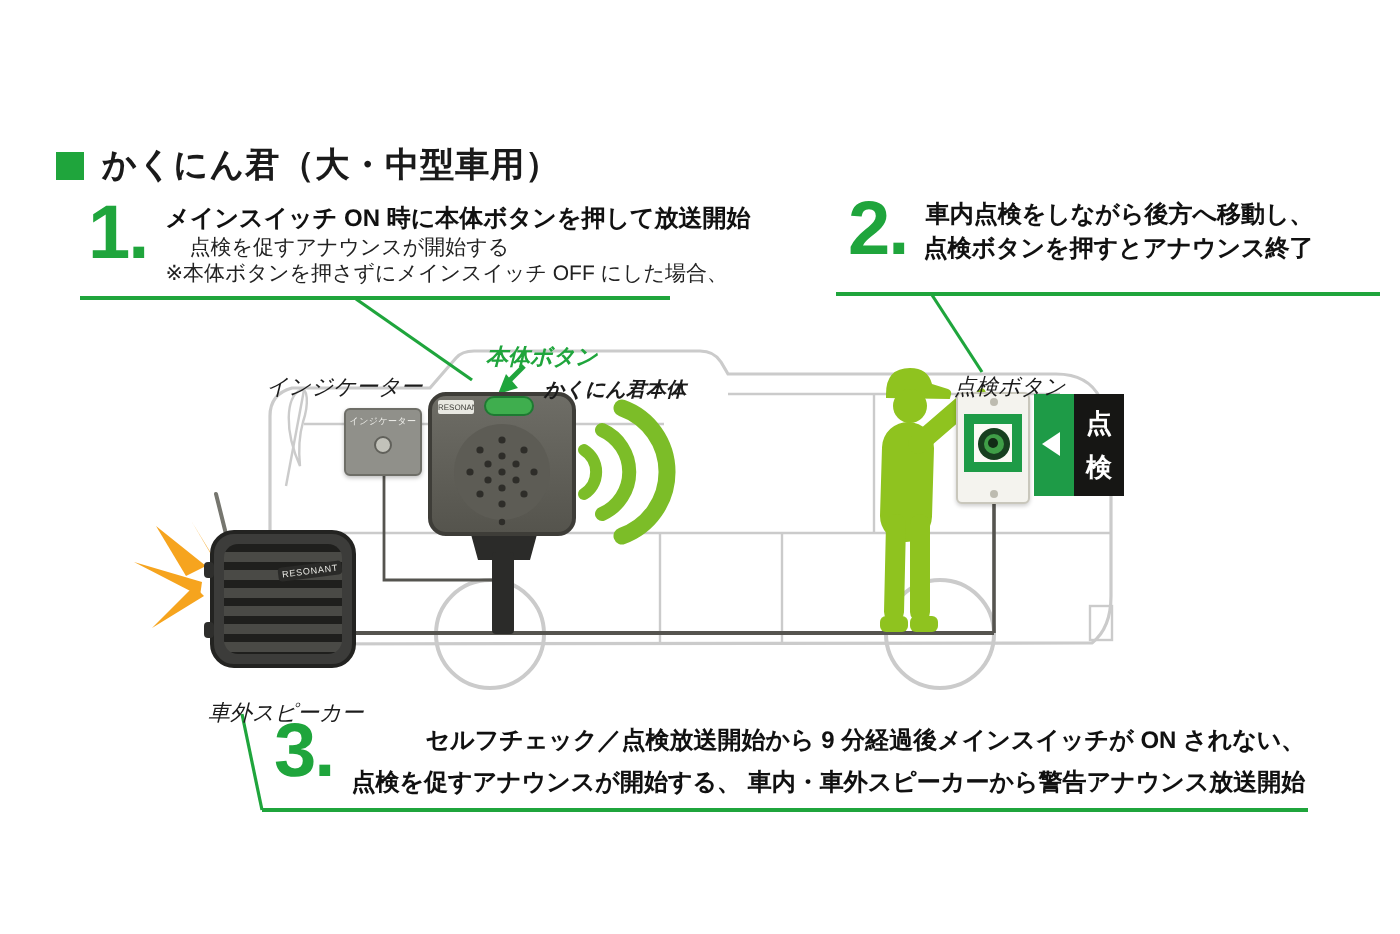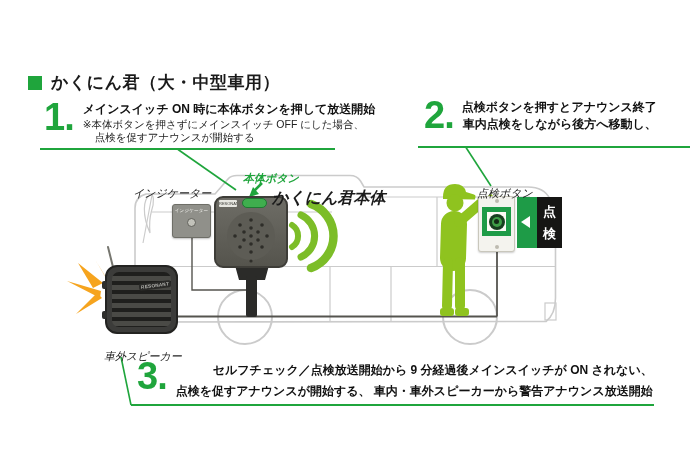--- a/index.html
+++ b/index.html
@@ -28,21 +28,21 @@
   .step-body{padding-top:2px;}
   .step-main{font-size:12px;font-weight:700;line-height:17px;white-space:nowrap;color:#111;text-align:right;}
   .step-note{font-size:10.5px;font-weight:400;line-height:13px;white-space:nowrap;color:#222;}
   .note-indent{margin-left:12px;}
   .step3 .step-main{line-height:21px;}
   .underline{height:2px;background:var(--accent-green);z-index:3;}
 
   
   .dlabel{font-size:11px;font-weight:500;white-space:nowrap;z-index:4;color:#1b1b1b;font-style:italic;}
   .dlabel.green{color:var(--accent-green);font-weight:700;}
-  .dlabel.bold{font-weight:700;font-size:16px;}
+  .dlabel.bold{font-weight:700;font-size:10px;}
 
   
   .indicator{left:172px;top:204px;width:39px;height:34px;background:#90908A;border:1px solid #6E6E67;
              border-radius:3px;z-index:2;box-sizing:border-box;box-shadow:0 1px 2px rgba(0,0,0,.25);}
   .indicator-text{display:block;text-align:center;margin-top:3px;font-size:4.5px;color:#f2f2ee;letter-spacing:0.2px;}
   .indicator-led{width:7px;height:7px;border-radius:50%;background:#C2C2BA;border:1px solid #61615B;margin:5px auto 0;}
 
   
   .main-unit{left:214px;top:196px;width:74px;height:72px;border-radius:9px;z-index:2;box-sizing:border-box;
              background:linear-gradient(180deg,#6E6D66,#55544D);border:2px solid #3E3D38;}
@@ -152,31 +152,31 @@
 
   <div class="abs title-row">
     <span class="title-square"></span>
     <span class="title-text">かくにん君（大・中型車用）</span>
   </div>
 
   <div class="abs step" style="left:44px;top:99px;">
     <span class="step-num">1.</span>
     <div class="step-body" style="margin-left:9px;">
       <div class="step-main">メインスイッチ ON 時に本体ボタンを押して放送開始</div>
+      <div class="step-note note-indent">点検を促すアナウンスが開始する</div>
       <div class="step-note">※本体ボタンを押さずにメインスイッチ OFF にした場合、</div>
-      <div class="step-note note-indent">点検を促すアナウンスが開始する</div>
     </div>
   </div>
   <div class="abs underline" style="left:40px;top:148px;width:295px;"></div>
 
   <div class="abs step" style="left:424px;top:97px;">
     <span class="step-num">2.</span>
     <div class="step-body" style="margin-left:8px;">
+      <div class="step-main">車内点検をしながら後方へ移動し、</div>
       <div class="step-main">点検ボタンを押すとアナウンス終了</div>
-      <div class="step-main">車内点検をしながら後方へ移動し、</div>
     </div>
   </div>
   <div class="abs underline" style="left:418px;top:146px;width:272px;"></div>
 
   <div class="abs step step3" style="left:137px;top:358px;">
     <span class="step-num">3.</span>
     <div class="step-body" style="margin-left:9px;">
       <div class="step-main">セルフチェック／点検放送開始から 9 分経過後メインスイッチが ON されない、</div>
       <div class="step-main">点検を促すアナウンスが開始する、 車内・車外スピーカーから警告アナウンス放送開始</div>
     </div>

